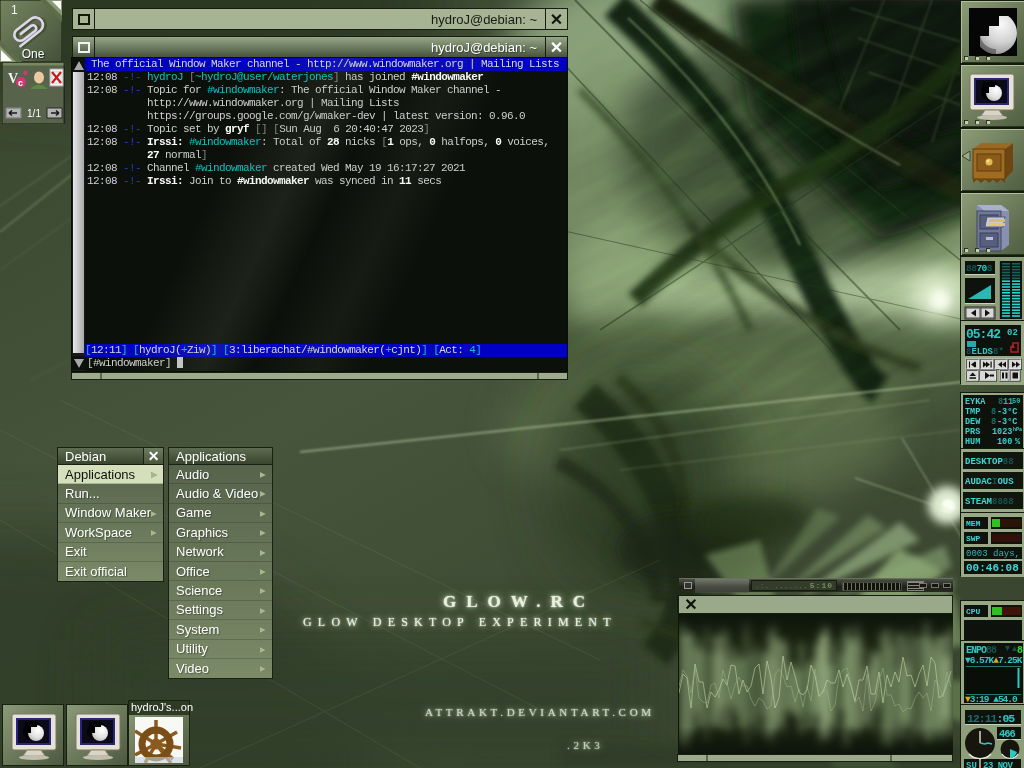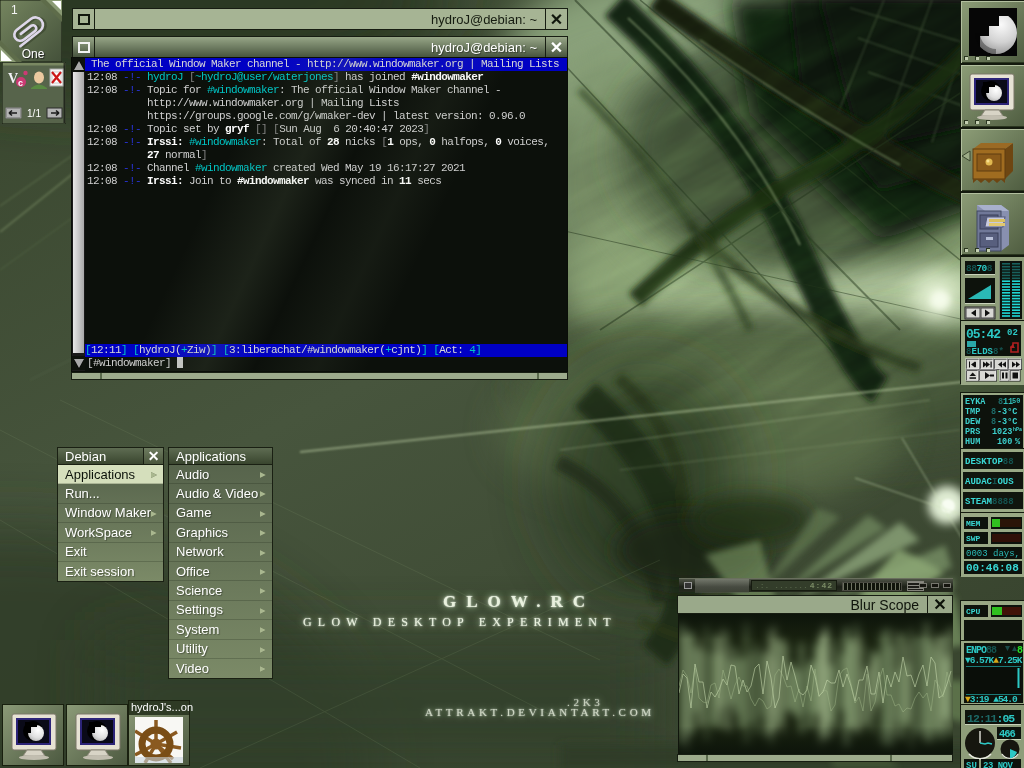--- a/index.html
+++ b/index.html
@@ -210,21 +210,21 @@
 <g transform="rotate(-28 800 210)" style="mix-blend-mode:soft-light" opacity="0.75">
 <rect x="430" y="-160" width="780" height="720" filter="url(#noise)" mask="url(#busyM)"></rect>
 </g>
 <mask id="busyM">
       <ellipse cx="800" cy="210" rx="340" ry="290" fill="url(#fadeR)"></ellipse>
     </mask>
 </svg>
 <div class="wptext" style="left:443px;top:592px;font-size:17px;letter-spacing:10px;font-weight:bold;">GLOW.RC</div>
 <div class="wptext" style="left:303px;top:615px;font-size:12px;letter-spacing:6.2px;">GLOW DESKTOP EXPERIMENT</div>
 <div class="wptext" style="left:378px;top:706px;font-size:11px;letter-spacing:3.7px;opacity:.85;margin-left:47px;">ATTRAKT.DEVIANTART.COM</div>
-<div class="wptext" style="left:567px;top:696px;font-size:11px;letter-spacing:3.7px;opacity:.8;">.2K3</div>
+<div class="wptext" style="left:567px;top:739px;font-size:11px;letter-spacing:3.7px;opacity:.8;">.2K3</div>
 <div class="titlebar tb-un" style="left:72px;top:8px;width:496px;">
   <div class="tb-btn">
       <span style="display:block;width:12px;height:11px;border:2px solid #11170d;"></span>
     </div>
   <div class="tb-sep"></div>
   <div class="tb-title" style="color:#151b10;">hydroJ@debian: ~</div>
   <div class="tb-sep"></div>
   <div class="tb-x" style="color:#11170d;">✕</div>
 </div>
 <div class="titlebar tb-foc" style="left:72px;top:36px;width:496px;">
@@ -262,21 +262,21 @@
   <div class="mtitle">
       <span>Debian</span>
       <div class="mx">✕</div>
     </div>
   <div class="items">
       <div class="mi hl">Applications<div class="arrow"></div></div>
       <div class="mi">Run...</div>
       <div class="mi">Window Maker<div class="arrow"></div></div>
       <div class="mi">WorkSpace<div class="arrow"></div></div>
       <div class="mi">Exit</div>
-      <div class="mi">Exit session</div>
+      <div class="mi">Exit official</div>
     </div>
 </div>
 <div class="menu" style="left:168px;top:447px;width:105px;">
   <div class="mtitle">
       <span>Applications</span>
     </div>
   <div class="items">
       <div class="mi">Audio<div class="arrow"></div></div>
       <div class="mi">Audio &amp; Video<div class="arrow"></div></div>
       <div class="mi">Game<div class="arrow"></div></div>
@@ -629,30 +629,29 @@
 <text x="5" y="62.5" font-size="9" fill="#2cc8c5" font-family="Liberation Mono" font-weight="bold">SU</text>
 <rect x="20" y="54" width="40" height="10" fill="#0d120c"></rect>
 <text x="22" y="62.5" font-size="9" fill="#2cc8c5" font-family="Liberation Mono" font-weight="bold" letter-spacing="-0.5">23 NOV</text>
 </svg>
   </div>
 
 <div id="wabar">
  <div class="wa-btn"></div>
  <div class="wa-disp">
       <span class="wa-ticks">.:.  .......</span>
-      <span class="wa-time">4:42</span>
+      <span class="wa-time">5:10</span>
     </div>
  <div class="wa-seg"></div>
  <div class="wa-vol"></div>
  <div class="wa-m" style="left:240px;"></div>
     <div class="wa-m" style="left:252px;"></div>
     <div class="wa-m" style="left:264px;"></div>
 </div>
 <div class="titlebar tb-bs" style="left:677px;top:595px;width:276px;height:19px;">
-  <div class="tb-title" style="color:#10150c;font-size:14px;">Blur Scope</div>
   <div class="tb-sep"></div>
   <div class="tb-x" style="color:#0d120a;width:24px;flex:0 0 24px;">✕</div>
 </div>
 <div id="bscontent">
 <svg width="274" height="140" xmlns="http://www.w3.org/2000/svg">
 <defs>
 <filter id="bsb" x="-20%" y="-20%" width="140%" height="140%">
           <feGaussianBlur stdDeviation="4"></feGaussianBlur>
         </filter>
 <linearGradient id="bsvig" x1="0" y1="0" x2="0" y2="1">

